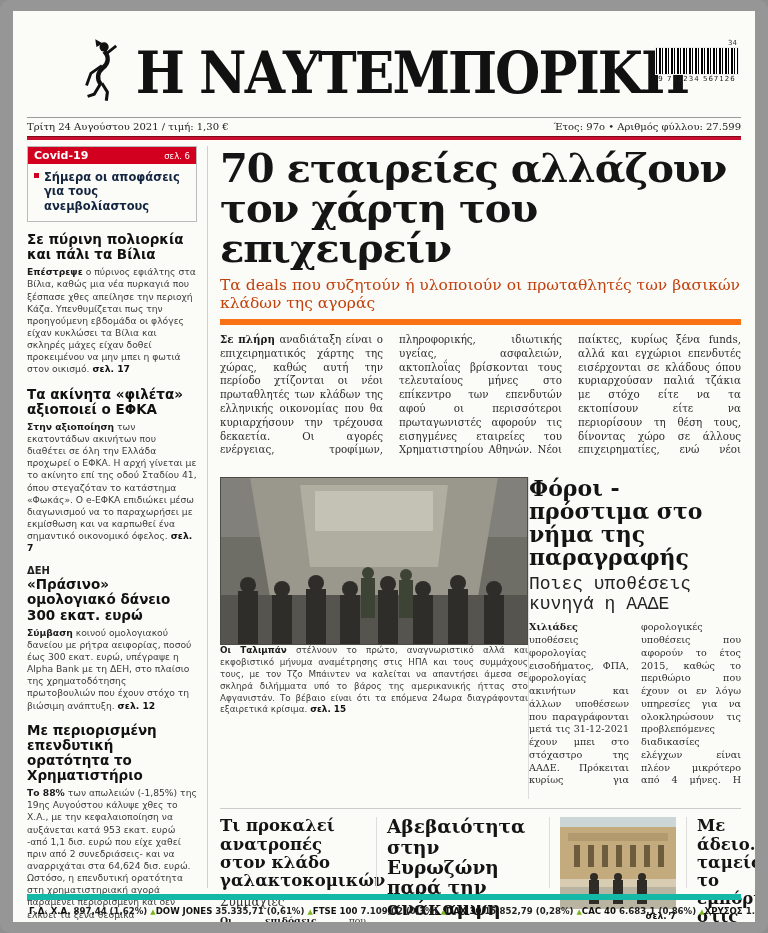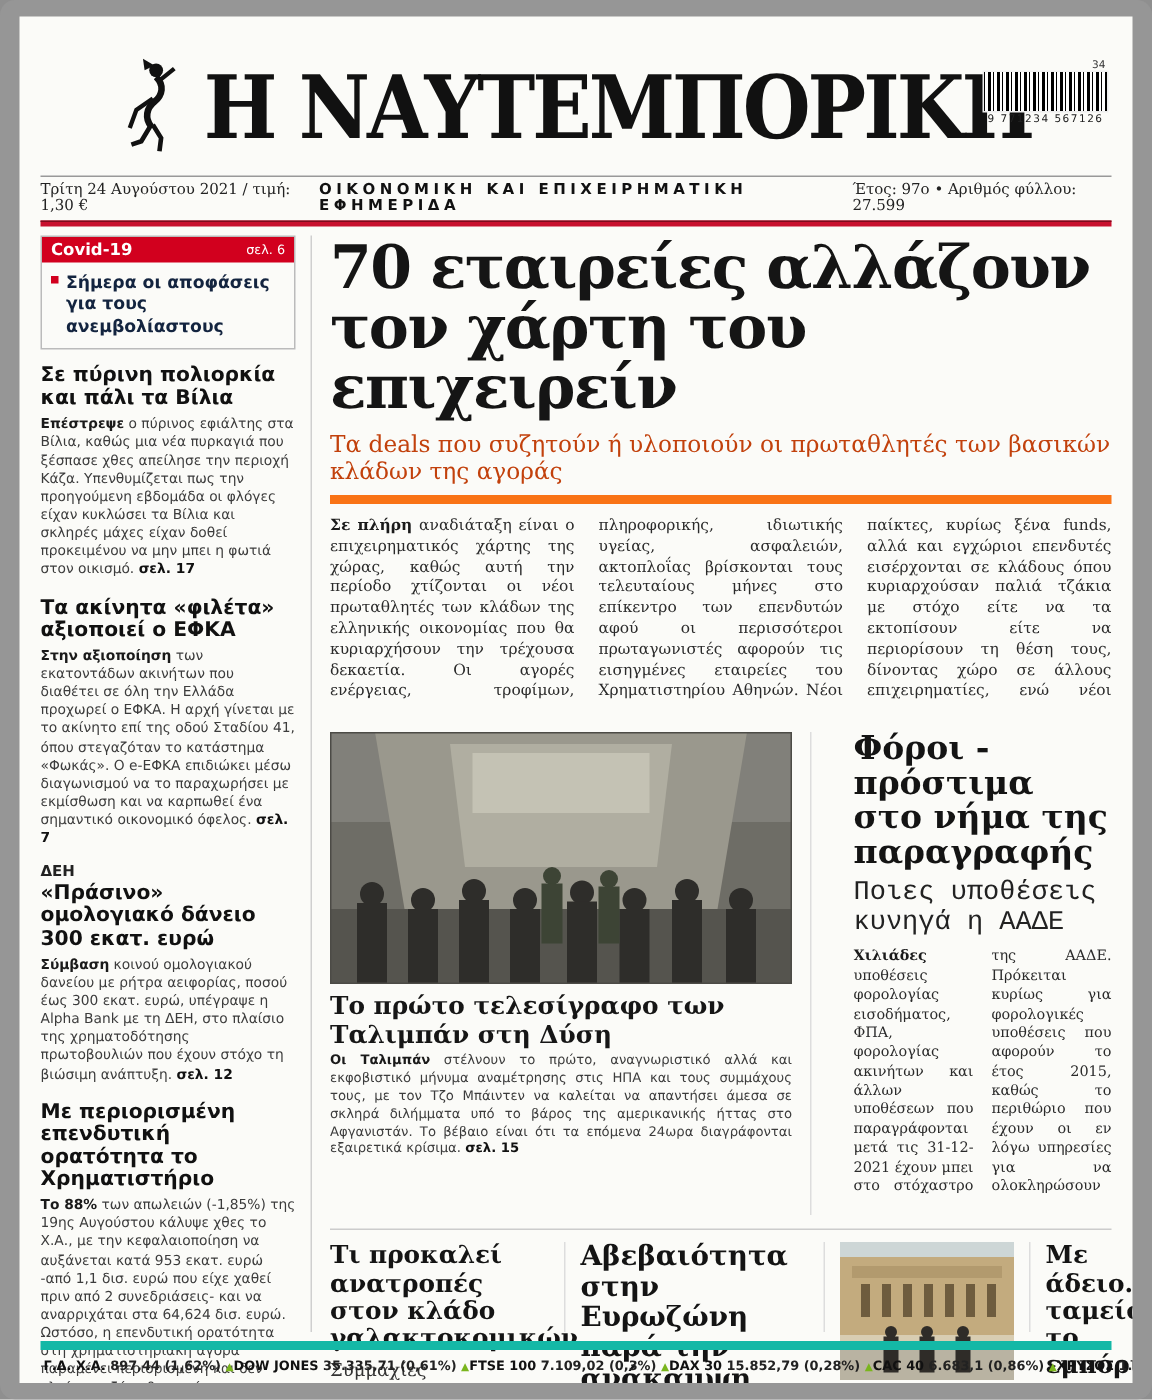--- a/index.html
+++ b/index.html
@@ -50,21 +50,21 @@
   .headline{font-family:"DejaVu Serif",serif;font-weight:bold;font-size:40px;line-height:1.0;color:#151515;letter-spacing:-1px;margin:2px 0 8px;}
   .deck{font-family:"DejaVu Serif",serif;font-size:15.5px;color:#c2410c;margin-bottom:8px;border-bottom:6px solid #f97316;padding-bottom:7px;}
   .lead-body{column-count:3;column-gap:16px;font-family:"DejaVu Serif",serif;font-size:10.3px;line-height:1.34;color:#2b2b2b;text-align:justify;height:136px;overflow:hidden;margin-bottom:8px;}
 
   
   .midband{display:flex;min-height:0;}
   .photo-col{width:308px;flex:0 0 auto;}
   .photo{width:308px;height:168px;display:block;}
   .cap-title{font-family:"DejaVu Serif",serif;font-weight:bold;font-size:16.5px;color:#161616;margin:5px 0 3px;}
   .cap-text{font-size:8.8px;line-height:1.35;color:#3c3c3c;text-align:justify;}
-  .taxes{flex:1;padding-left:28px;margin-left:12px;border-left:1px solid #ddd;min-width:0;}
+  .taxes{flex:1;padding-left:0;border-left:1px solid #ddd;min-width:0;}
   .tx-title{font-family:"DejaVu Serif",serif;font-weight:bold;font-size:22px;line-height:1.05;color:#141414;margin-bottom:5px;}
   .tx-sub{font-family:Liberation Mono, monospace;font-size:18px;color:#222;margin-bottom:7px;}
   .tx-body{column-count:2;column-gap:12px;font-family:"DejaVu Serif",serif;font-size:9.6px;line-height:1.33;color:#2b2b2b;text-align:justify;height:178px;overflow:hidden;}
 
   
   .botband{display:flex;border-top:1px solid #ccc;margin-top:9px;padding-top:8px;flex:1;min-height:0;}
   .b-col{padding:0 10px;min-width:0;}
   .b-col:first-child{padding-left:0;}
   .b-col + .b-col{border-left:1px solid #ddd;}
   .b1{width:146px;flex:0 0 auto;}
@@ -106,21 +106,20 @@
       <div class="mast-title">Η ΝΑΥΤΕΜΠΟΡΙΚΗ</div>
     </div>
     <div class="barcode-wrap">
       <div class="barcode-top">34</div>
       <div class="barcode"></div>
       <div class="barcode-num">9 771234 567126</div>
     </div>
   </div>
   <div class="mast-info">
     <span class="mast-date">Τρίτη 24 Αυγούστου 2021 / τιμή: 1,30 €</span>
-    <span class="mast-tagline">ΟΙΚΟΝΟΜΙΚΗ ΚΑΙ ΕΠΙΧΕΙΡΗΜΑΤΙΚΗ ΕΦΗΜΕΡΙΔΑ</span>
     <span class="mast-issue">Έτος: 97ο • Αριθμός φύλλου: 27.599</span>
   </div>
   <div class="redrule"></div>
 
   <div class="content">
 
     <div class="sidebar">
 
       <div class="covid">
         <div class="covid-head">
@@ -194,21 +193,20 @@
                   <rect x="264" y="118" width="20" height="50"></rect>
             </g>
             <g fill="#3d4435">
               <circle cx="148" cy="96" r="6"></circle>
                   <rect x="141" y="101" width="14" height="40"></rect>
               <circle cx="186" cy="98" r="6"></circle>
                   <rect x="179" y="103" width="14" height="38"></rect>
             </g>
             <rect x="0" y="0" width="308" height="168" fill="none" stroke="#4c4b46" stroke-width="2"></rect>
           </svg>
-          <div class="cap-title">Το πρώτο τελεσίγραφο των Ταλιμπάν στη Δύση</div>
           <div class="cap-text">
             <span class="lead">Οι Ταλιμπάν</span><span> στέλνουν το πρώτο, αναγνωριστικό αλλά και εκφοβιστικό μήνυμα αναμέτρησης στις ΗΠΑ και τους συμμάχους τους, με τον Τζο Μπάιντεν να καλείται να απαντήσει άμεσα σε σκληρά διλήμματα υπό το βάρος της αμερικανικής ήττας στο Αφγανιστάν. Το βέβαιο είναι ότι τα επόμενα 24ωρα διαγράφονται εξαιρετικά κρίσιμα. </span><span class="pg">σελ. 15</span>
           </div>
         </div>
 
         <div class="taxes">
           <div class="tx-title">Φόροι - πρόστιμα στο νήμα της παραγραφής</div>
           <div class="tx-sub">Ποιες υποθέσεις κυνηγά η ΑΑΔΕ</div>
           <div class="tx-body">
             <span class="lead">Χιλιάδες</span><span> υποθέσεις φορολογίας εισοδήματος, ΦΠΑ, φορολογίας ακινήτων και άλλων υποθέσεων που παραγράφονται μετά τις 31-12-2021 έχουν μπει στο στόχαστρο της ΑΑΔΕ. Πρόκειται κυρίως για φορολογικές υποθέσεις που αφορούν το έτος 2015, καθώς το περιθώριο που έχουν οι εν λόγω υπηρεσίες για να ολοκληρώσουν τις προβλεπόμενες διαδικασίες ελέγχων είναι πλέον μικρότερο από 4 μήνες. Η προθεσμία παραγραφής του δικαιώματος του Δημοσίου να επιβάλει φόρους και πρόστιμα επί των υποθέσεων αυτών λήγει στις 31-12-2021, όμως η πραγματική ημερομηνία λήξης είναι η 1η-12-2021. Κι αυτό διότι αυτή είναι ουσιαστικά η τελευταία μέρα στην οποία το Δημόσιο, διά της αρμόδιας φορολογικής αρχής, έχει τη δυνατότητα να κοινοποιήσει προσωρινή πράξη διορθωτικού προσδιορισμού του φόρου, δεδομένου ότι, βάσει της ισχύουσας νομοθεσίας, πρέπει να δίδεται σε κάθε ελεγχόμενο φορολογούμενο χρονικό περιθώριο 20 ημερών από τη στιγμή της κοινοποίησης της πράξης αυτής, προκειμένου να έχει τη δυνατότητα να απαντήσει στα ευρήματα των ελεγκτών. </span>

